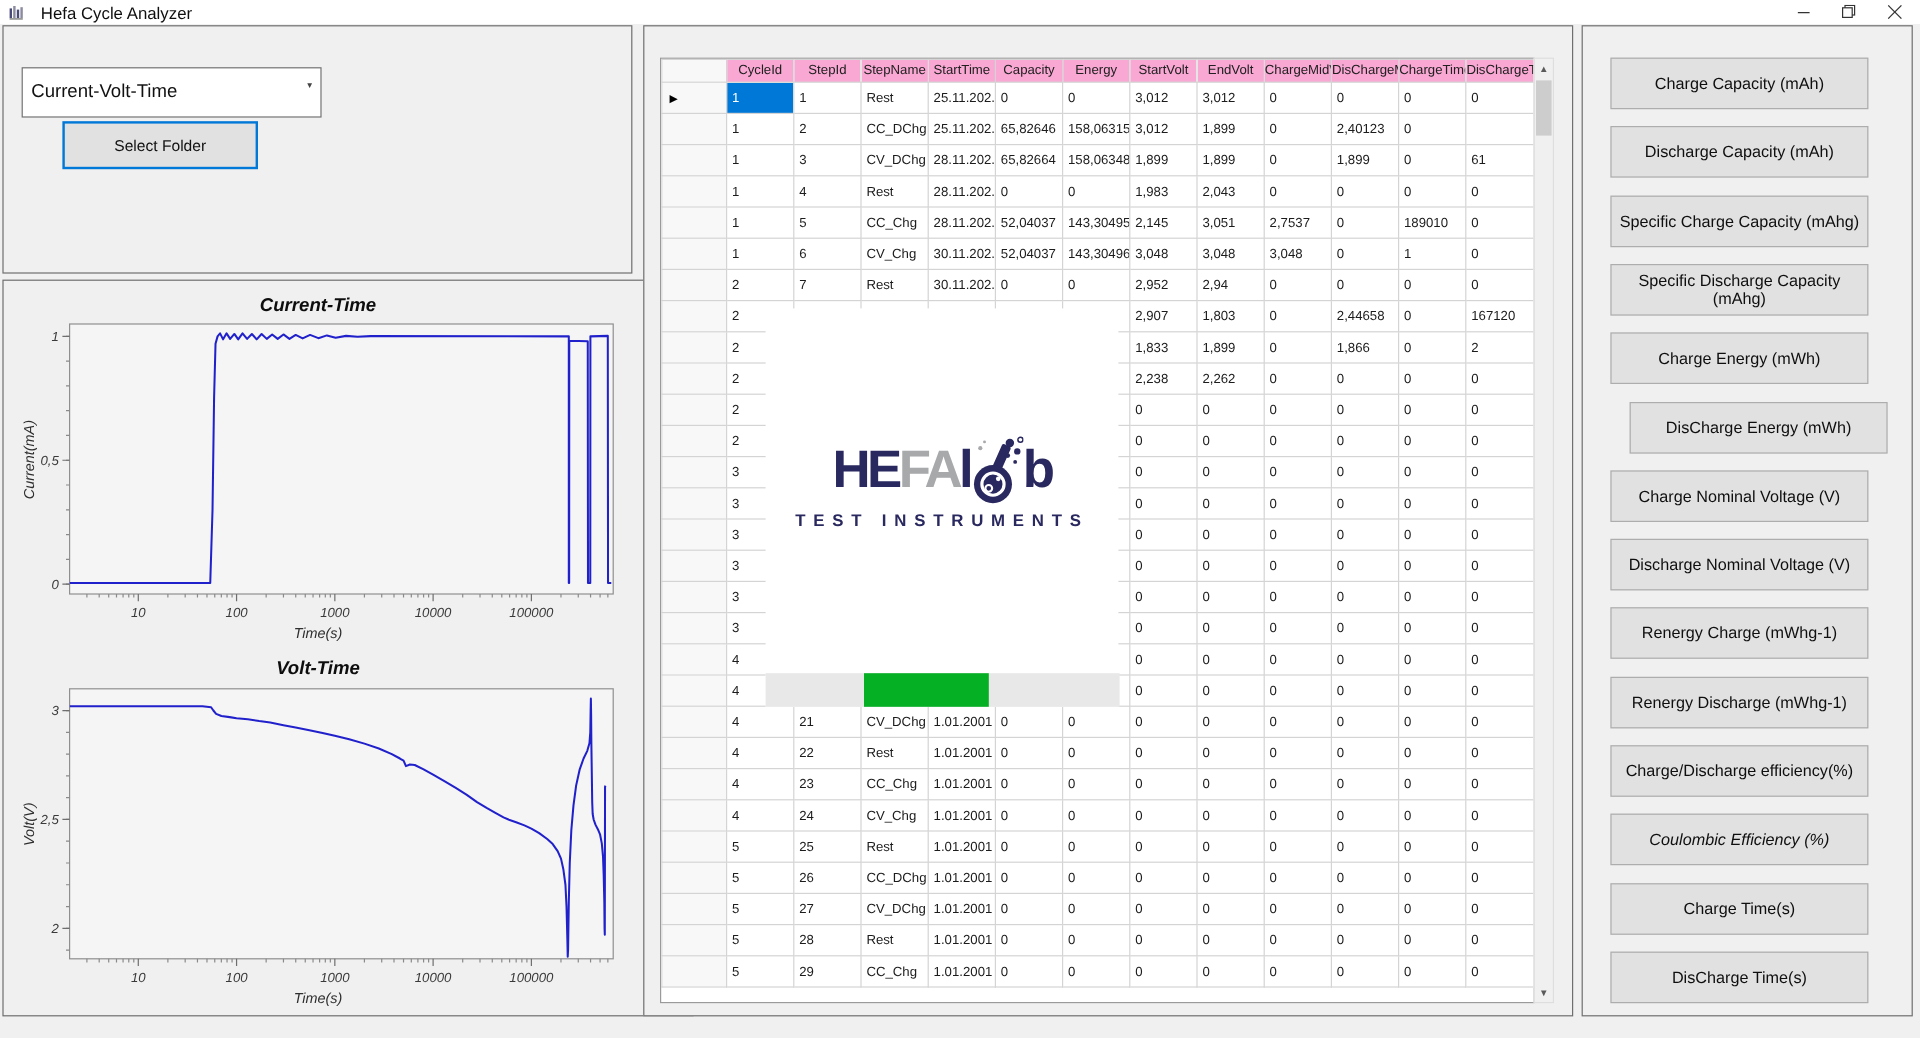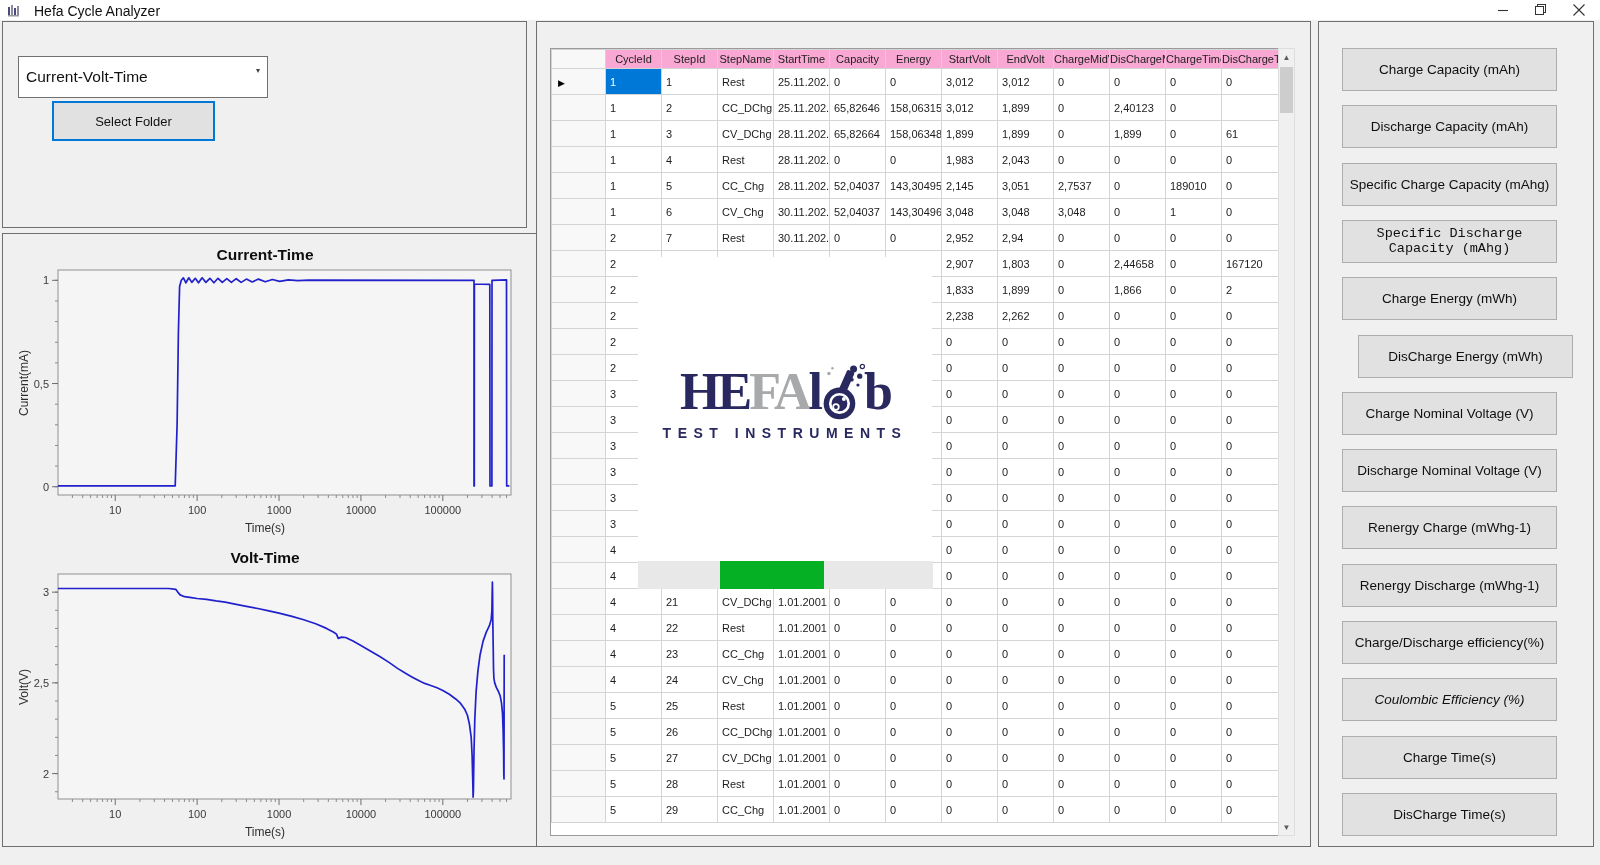--- a/index.html
+++ b/index.html
@@ -10,21 +10,21 @@
   }
   
   .titlebar{position:absolute;left:0;top:0;width:1600px;height:20px;background:#ffffff;}
   .titlebar .title{position:absolute;left:34px;top:3px;font-size:14px;color:#0f0f0f;white-space:nowrap;}
   .app-icon{position:absolute;left:7px;top:3px;width:14px;height:14px;}
   .win-btn{position:absolute;top:0;width:34px;height:20px;display:flex;align-items:center;justify-content:center;}
   #btn-min{left:1486px}#btn-restore{left:1524px}#btn-close{left:1562px}
   
   .panel{position:absolute;background:#f0f0f0;border:1px solid #6f6f6f;box-sizing:border-box;}
   #panel-options{left:2px;top:21px;width:525px;height:207px;}
-  #panel-charts{left:2px;top:233px;width:576px;height:614px;}
+  #panel-charts{left:2px;top:233px;width:576px;height:614px;font-style:italic;}
   #panel-grid{left:536px;top:21px;width:775px;height:826px;}
   #panel-metrics{left:1318px;top:21px;width:276px;height:826px;}
   
   .combo{position:absolute;left:15px;top:34px;width:250px;height:42px;background:#fff;border:1px solid #707070;
     box-sizing:border-box;font-size:15.5px;color:#111;display:flex;align-items:center;padding-left:7px;}
   .combo .arrow{position:absolute;right:7px;top:9px;font-size:8px;color:#444;}
   .btn-select{position:absolute;left:49px;top:79px;width:163px;height:40px;background:#e1e1e1;border:2px solid #0078d7;
     box-sizing:border-box;font-size:13px;color:#111;display:flex;align-items:center;justify-content:center;}
   
   .chart-title{position:absolute;width:524px;text-align:center;font-weight:bold;font-size:15.5px;color:#0d0d0d;}
@@ -47,21 +47,21 @@
   .rowmark{font-size:9px;color:#000;padding-left:2px;}
   
   .vscroll{position:absolute;left:741px;top:26px;width:17px;height:788px;background:#f0f0f0;border:1px solid #dedede;box-sizing:border-box;}
   .vscroll .sb-arrow{position:absolute;left:0;width:15px;height:16px;display:flex;align-items:center;justify-content:center;font-size:8px;color:#5a5a5a;}
   .vscroll .up{top:0}.vscroll .down{bottom:0}
   .vscroll .thumb{position:absolute;left:1px;top:18px;width:13px;height:46px;background:#cdcdcd;}
   
   .logo-box{position:absolute;left:101px;top:235px;width:294px;height:332px;background:#ffffff;z-index:5;
     display:flex;flex-direction:column;align-items:center;}
   .logo-row{margin-top:100px;display:flex;align-items:flex-end;height:64px;}
-  .logo-letters{font-size:52px;line-height:58px;font-weight:900;letter-spacing:-3px;font-family:Liberation Serif, serif;}
+  .logo-letters{font-size:44px;line-height:58px;font-weight:900;letter-spacing:-3px;font-family:Liberation Sans, sans-serif;}
   .lg-navy{color:var(--logo-navy,#29285f);}
   .lg-gray{color:var(--logo-gray,#a7a9ab);}
   .flask{width:44px;height:62px;margin:0 -1px -2px 1px;}
   .tagline{margin-top:4px;font-size:14px;font-weight:bold;letter-spacing:6.5px;color:var(--logo-navy,#29285f);white-space:nowrap;}
   .progress{position:absolute;left:101px;top:539px;width:295px;height:28px;background:#e8e8e8;z-index:6;}
   .progress .block{position:absolute;left:82px;top:0;width:104px;height:28px;background:var(--progress-green,#06b025);}
   
   .metric-btn{position:absolute;left:23px;width:215px;height:43px;background:#e1e1e1;border:1px solid #adadad;
     box-sizing:border-box;font-size:13.5px;color:#0f0f0f;display:flex;align-items:center;justify-content:center;text-align:center;}
 </style>
@@ -786,21 +786,21 @@
 
   <div class="progress">
     <div class="block"></div>
   </div>
 </div>
 
 <div class="panel" id="panel-metrics">
     <div class="metric-btn" style="top: 26px;">Charge Capacity (mAh)</div>
     <div class="metric-btn" style="top: 83.3px;">Discharge Capacity (mAh)</div>
     <div class="metric-btn" style="top: 140.6px;">Specific Charge Capacity (mAhg)</div>
-    <div class="metric-btn" style="top: 197.9px; font-family: Liberation Mono, monospace;">Specific Discharge Capacity (mAhg)</div>
+    <div class="metric-btn" style="top: 197.9px;">Specific Discharge Capacity (mAhg)</div>
     <div class="metric-btn" style="top: 255.2px;">Charge Energy (mWh)</div>
     <div class="metric-btn" style="top: 312.5px; margin-left: 16px;">DisCharge Energy (mWh)</div>
     <div class="metric-btn" style="top: 369.8px;">Charge Nominal Voltage (V)</div>
     <div class="metric-btn" style="top: 427.1px;">Discharge Nominal Voltage (V)</div>
     <div class="metric-btn" style="top: 484.4px;">Renergy Charge (mWhg-1)</div>
     <div class="metric-btn" style="top: 541.7px;">Renergy Discharge (mWhg-1)</div>
     <div class="metric-btn" style="top: 599px;">Charge/Discharge efficiency(%)</div>
     <div class="metric-btn" style="top: 656.3px; font-style: italic;">Coulombic Efficiency (%)</div>
     <div class="metric-btn" style="top: 713.6px;">Charge Time(s)</div>
     <div class="metric-btn" style="top: 770.9px;">DisCharge Time(s)</div>

